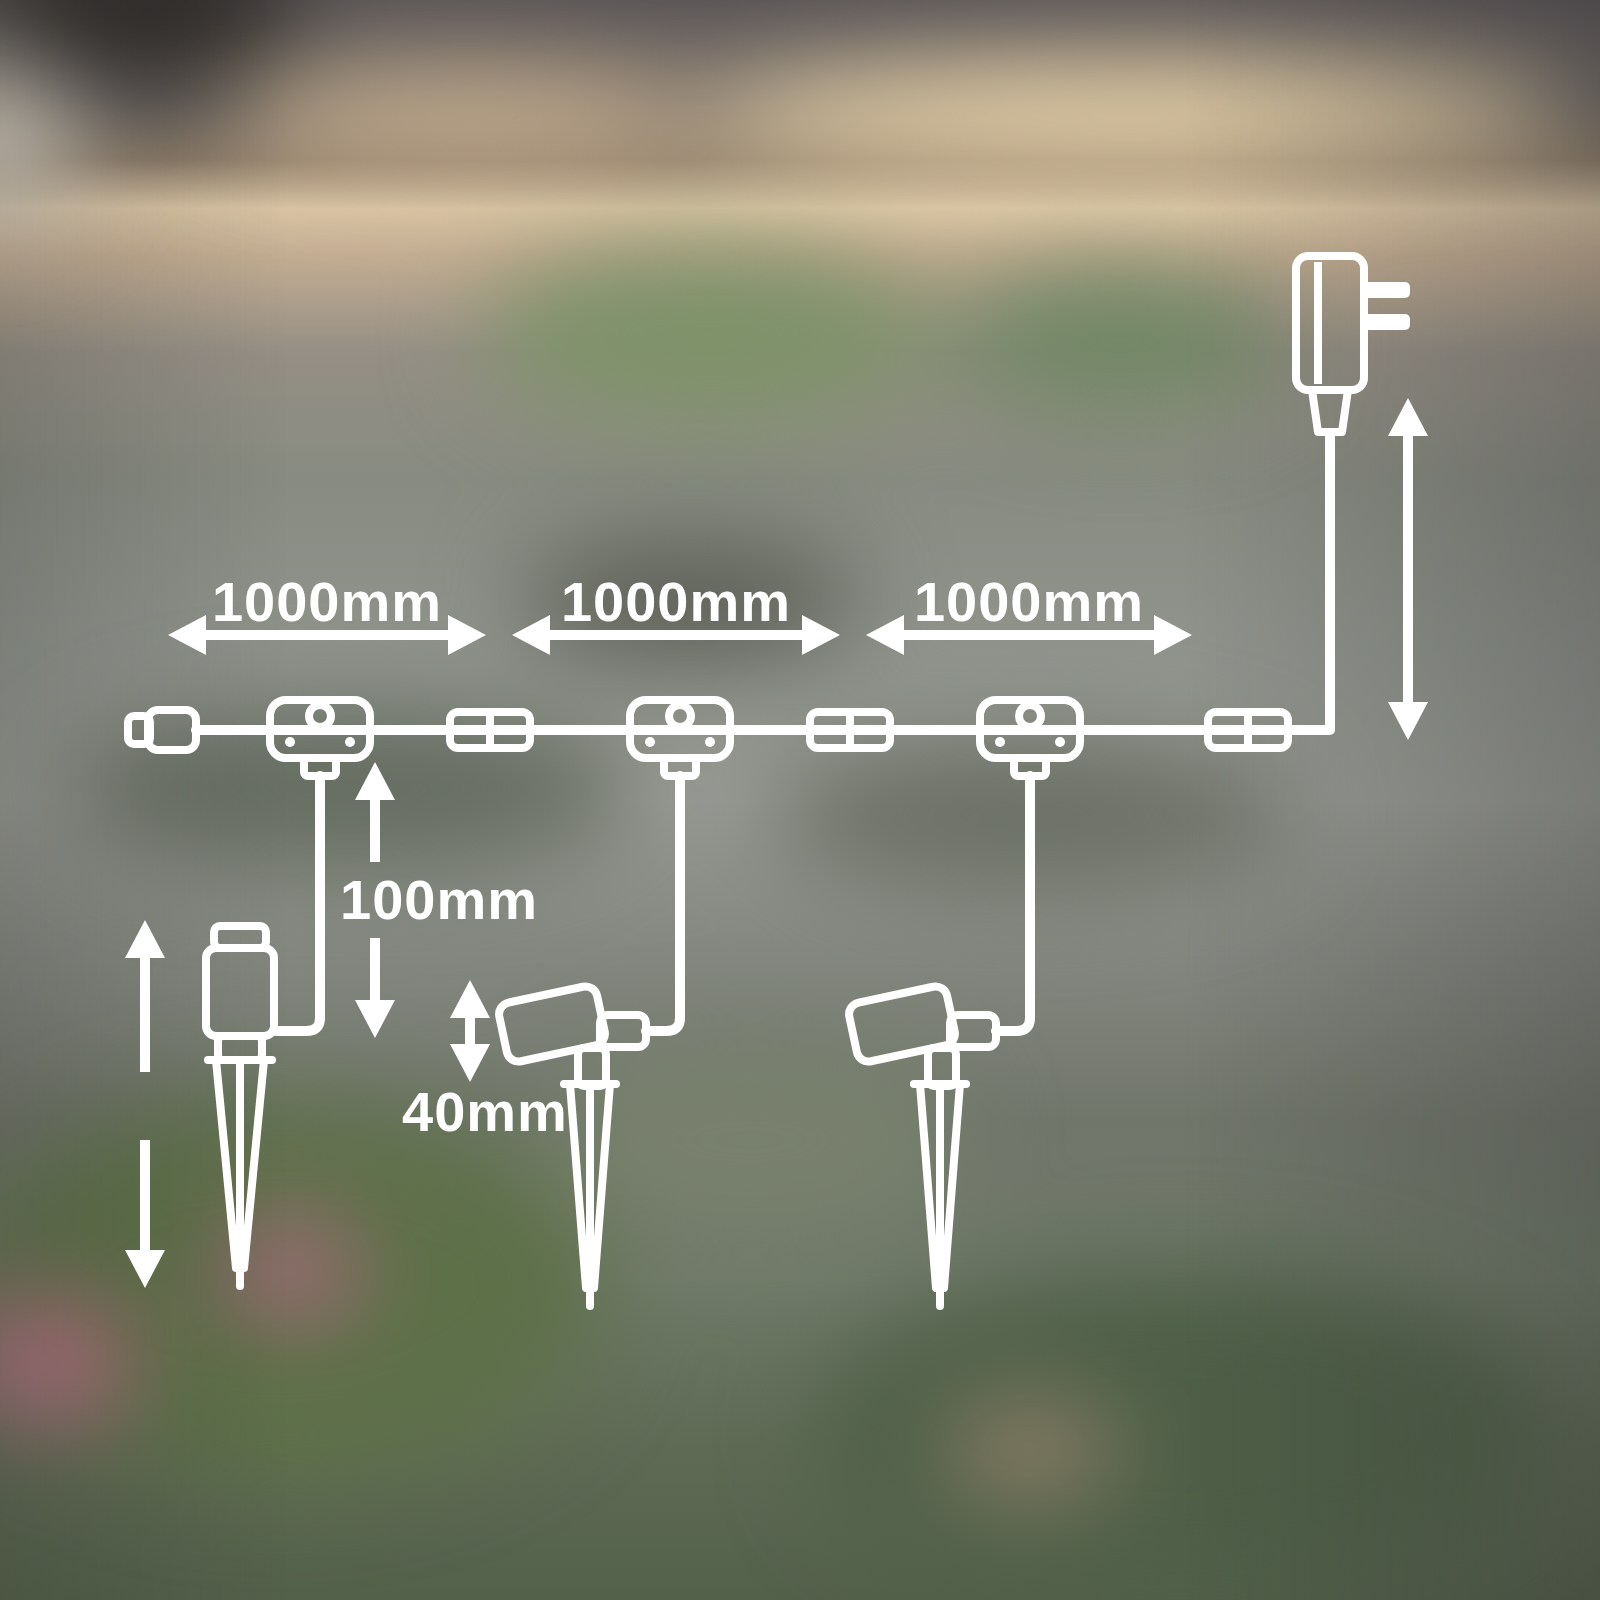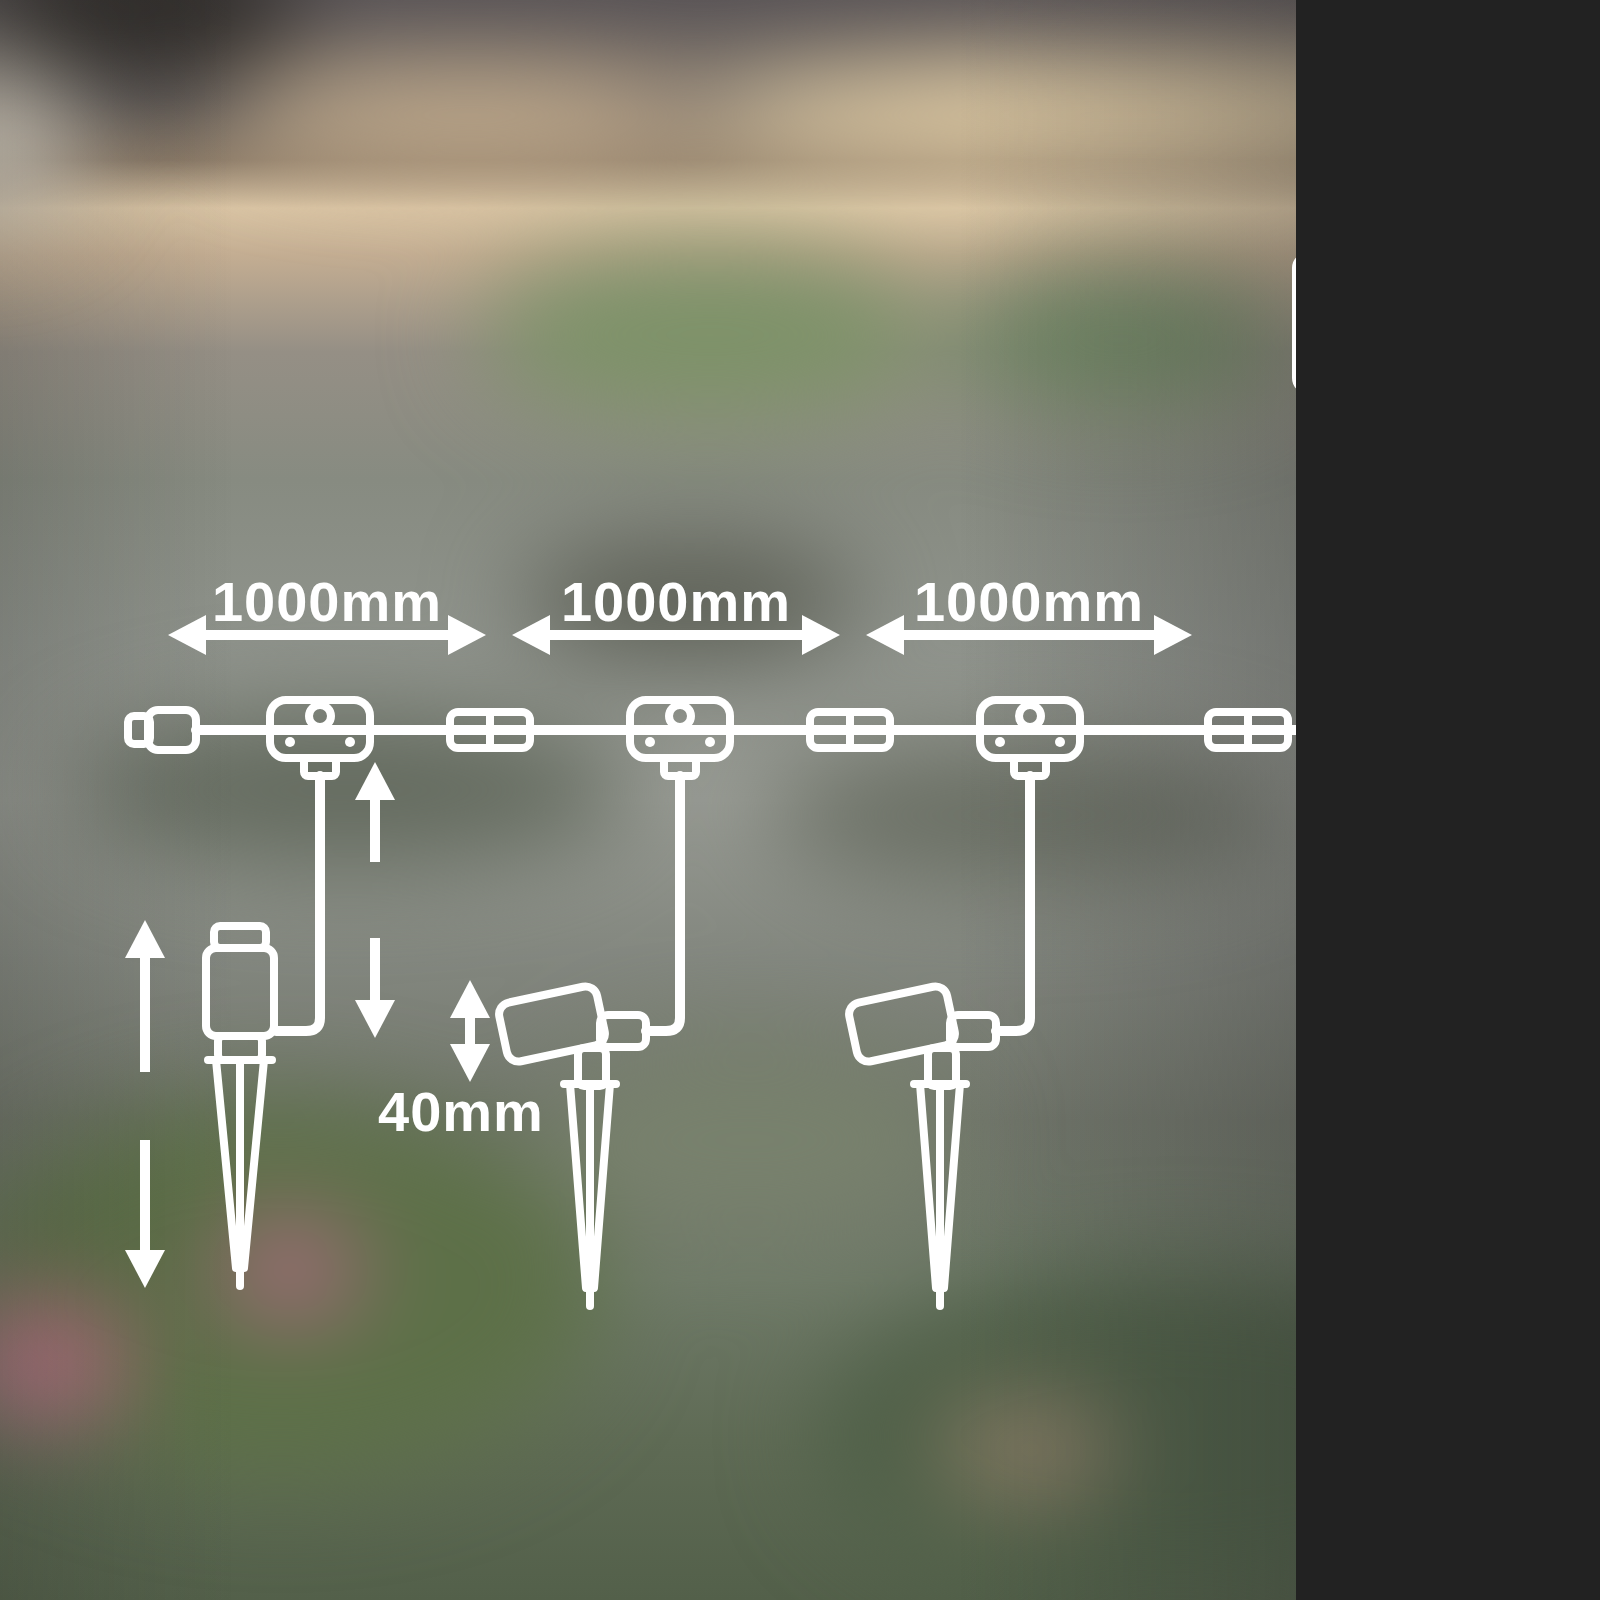--- a/index.html
+++ b/index.html
@@ -1,17 +1,17 @@
 <!DOCTYPE html>
 <html><head>
 <meta charset="utf-8">
 <style>
   html,body{margin:0;padding:0;background:#222;}
   .stage{
-    position:relative;width:1296px;height:1600px;overflow:hidden;
+    position:relative;width:1600px;height:1600px;overflow:hidden;
     font-family:"Liberation Sans", sans-serif;
   }
   
   .bg-base{
     position:absolute;inset:0;
     background:linear-gradient(180deg,
       #5a5557 0%, #6b6562 6%, #8a7a68 10%, #d9c4a4 13%, #c3ad92 16%,
       #958f85 22%, #878b81 30%, #8f938c 40%, #979a93 50%, #83877f 60%,
       #71766b 70%, #6f7a68 80%, #5f6b55 90%, #53604a 100%);
   }
@@ -181,15 +181,16 @@
     <g>
       <polygon points="470,980 450,1018 490,1018" fill="#ffffff"></polygon>
       <line x1="470" y1="1018" x2="470" y2="1044" stroke="#ffffff" stroke-width="10"></line>
       <polygon points="470,1082 450,1044 490,1044" fill="#ffffff"></polygon>
     </g>
   </svg>
 
   <div class="dim-label centered" style="left:327px;top:574px;">1000mm</div>
   <div class="dim-label centered" style="left:676px;top:574px;">1000mm</div>
   <div class="dim-label centered" style="left:1029px;top:574px;">1000mm</div>
-  <div class="dim-label" style="left:378px;top:1084px;text-align:center;">40mm</div>
+  <div class="dim-label" style="left:340px;top:872px;">100mm</div>
+  <div class="dim-label" style="left:402px;top:1084px;text-align:center;">40mm</div>
 
 </div>
 
 </body></html>

